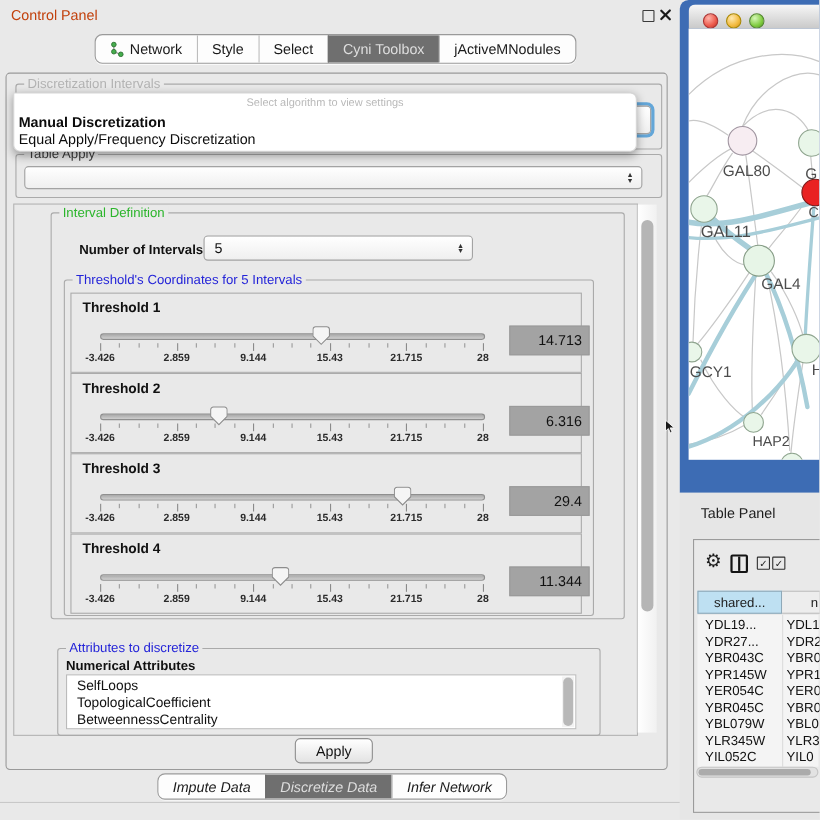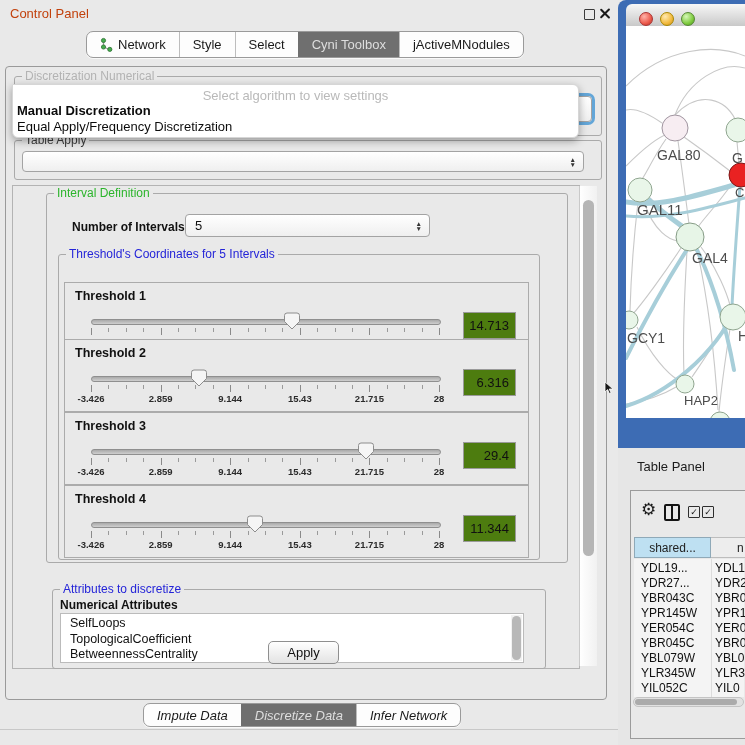--- a/index.html
+++ b/index.html
@@ -45,50 +45,50 @@
   
   .combo{background:linear-gradient(#ffffff,#efefef);border:1px solid #a3a3a3;border-radius:4px;
          display:flex;align-items:center;font-size:13px;color:#111;padding-left:9px;box-sizing:border-box;}
   .spin{position:absolute;right:7px;top:50%;transform:translateY(-50%);display:flex;flex-direction:column;line-height:5px;}
   .spin i{font-style:normal;font-size:6.5px;color:#333;height:5px;}
   .focusring{box-shadow:0 0 0 3px rgba(84,158,214,.9);}
 
   
   .popup{left:12px;top:84px;width:565px;height:52px;background:#fff;border:1px solid #d6d6d6;
          border-radius:1px 6px 6px 6px;box-shadow:0 3px 9px rgba(0,0,0,.35);z-index:6;}
-  .popup-placeholder{position:absolute;left:0;top:3px;width:100%;text-align:center;color:#b9b9b9;font-size:13px;}
+  .popup-placeholder{position:absolute;left:0;top:3px;width:100%;text-align:center;color:#b9b9b9;font-size:10px;}
   .popup-opt{position:absolute;left:4px;font-size:13px;color:#0c0c0c;white-space:nowrap;}
 
   
   .viewport{left:12px;top:185px;width:566px;height:482px;border:1px solid #b3b3b3;}
   .vscroll{left:579px;top:186px;width:17px;height:480px;background:linear-gradient(90deg,#ffffff,#f1f1f1);border-left:1px solid #c9c9c9;}
   .scroll-thumb{background:#b5b5b5;border-radius:6px;}
 
   
   .thr-panel{left:64px;width:463px;height:71px;border:1px solid #ababab;background:#e9e9e9;}
   .thr-label{position:absolute;left:10px;top:6px;font-size:12.5px;font-weight:bold;color:#111;}
   .track{position:absolute;left:26px;top:36px;width:348px;height:4px;border:1px solid #8f8f8f;border-radius:3px;
          background:linear-gradient(#a9a9a9,#cfcfcf);}
   .slider-thumb{position:absolute;top:29px;width:16px;height:18px;}
   .ticks{position:absolute;left:26px;top:45px;width:349px;height:9px;}
   .tick{position:absolute;top:0;width:1px;height:4px;background:#9a9a9a;}
   .tick.major{height:7px;background:#8a8a8a;}
   .tick-labels{position:absolute;left:0;top:53px;width:463px;height:12px;}
   .tick-label{position:absolute;width:56px;text-align:center;font-size:9.5px;font-weight:bold;color:#2b2b2b;}
-  .valbox{position:absolute;left:398px;top:29px;width:53px;height:27px;background:#4d7c0f;border:1px solid #9a9a9a;
+  .valbox{position:absolute;left:398px;top:29px;width:73px;height:27px;background:#a3a3a3;border:1px solid #9a9a9a;
           display:flex;align-items:center;justify-content:flex-end;padding-right:6px;font-size:13px;color:#111;box-sizing:border-box;}
 
   
   .attr-list{left:60px;top:613px;width:462px;height:48px;background:#fff;border:1px solid #bbb;overflow:hidden;}
   .attr-list ul{margin:2px 0 0 0;padding:0 0 0 9px;list-style:none;}
   .attr-list li{font-size:12.5px;color:#111;line-height:15.5px;white-space:nowrap;}
   .attr-scroll{position:absolute;right:1px;top:1px;width:11px;height:46px;background:#f2f2f2;}
   .attr-scroll i{position:absolute;left:1px;top:1px;width:9px;height:44px;background:#b8b8b8;border-radius:5px;}
 
-  .apply-btn{left:268px;top:641px;width:69px;height:21px;border:1px solid #8f8f8f;border-radius:5px;
+  .apply-btn{left:268px;top:671px;width:69px;height:21px;border:1px solid #8f8f8f;border-radius:5px;
              background:linear-gradient(#ffffff,#e3e3e3);display:flex;align-items:center;justify-content:center;
              font-size:13px;color:#111;text-align:right;}
   .bottom-divider{left:0;top:729px;width:618px;height:1px;background:#c8c8c8;}
 
   
   .net-frame{left:618px;top:0;width:127px;height:448px;background:#3d6cb4;border-top-left-radius:8px;}
   .net-titlebar{left:626px;top:4px;width:119px;height:22px;border-top-left-radius:6px;
                 background:linear-gradient(#f7f7f7,#c9c9c9);border-bottom:1px solid #8e8e8e;}
   .light{position:absolute;top:8px;width:12px;height:12px;border-radius:50%;}
   .light.red{left:13px;background:radial-gradient(circle at 35% 30%,#ffb3a9,#ec5a4c 60%,#b03225);border:0.5px solid #a33;}
@@ -143,21 +143,21 @@
       <span>Cyni Toolbox</span>
     </div>
   <div class="seg">
       <span>jActiveMNodules</span>
     </div>
 </div>
 
 <div class="abs outer-panel"></div>
 
 <div class="abs group" style="left:14px;top:76px;width:586px;height:58px;"></div>
-<span class="group-title t-gray" style="left:22px;top:70px;">Discretization Numerical</span>
+<span class="group-title t-gray" style="left:22px;top:70px;">Discretization Intervals</span>
 <div class="abs combo focusring" style="left:22px;top:96px;width:570px;height:26px;z-index:1;"></div>
 
 <div class="abs popup">
   <div class="popup-placeholder">Select algorithm to view settings</div>
   <div class="popup-opt" style="top:18px;font-weight:bold;">Manual Discretization</div>
   <div class="popup-opt" style="top:34px;">Equal Apply/Frequency Discretization</div>
 </div>
 
 <div class="abs group" style="left:14px;top:140px;width:586px;height:38px;"></div>
 <span class="group-title t-dark" style="left:22px;top:134px;">Table Apply</span>
@@ -181,21 +181,21 @@
   <span>5</span>
   <span class="spin">
       <i>▲</i>
       <i>▼</i>
     </span>
 </div>
 
 <div class="abs group" style="left:58px;top:254px;width:480px;height:304px;"></div>
 <span class="group-title t-blue" style="left:66px;top:248px;">Threshold's Coordinates for 5 Intervals</span>
 
-<div class="abs thr-panel" style="top:266px;margin-top:16px;">
+<div class="abs thr-panel" style="top:266px;">
   <span class="thr-label">Threshold 1</span>
   <div class="track"></div>
   <svg class="slider-thumb" viewBox="0 0 16 18" style="left: 218.865px;">
       <path d="M3 1 h10 a2.5 2.5 0 0 1 2.5 2.5 v6 L8 17 L0.5 9.5 v-6 A2.5 2.5 0 0 1 3 1 z" fill="#f5f5f5" stroke="#8d8d8d"></path>
     </svg>
   <div class="ticks">
       <div class="tick major" style="left: 0px;"></div>
       <div class="tick" style="left: 17.4px;"></div>
       <div class="tick" style="left: 34.8px;"></div>
       <div class="tick" style="left: 52.2px;"></div>

